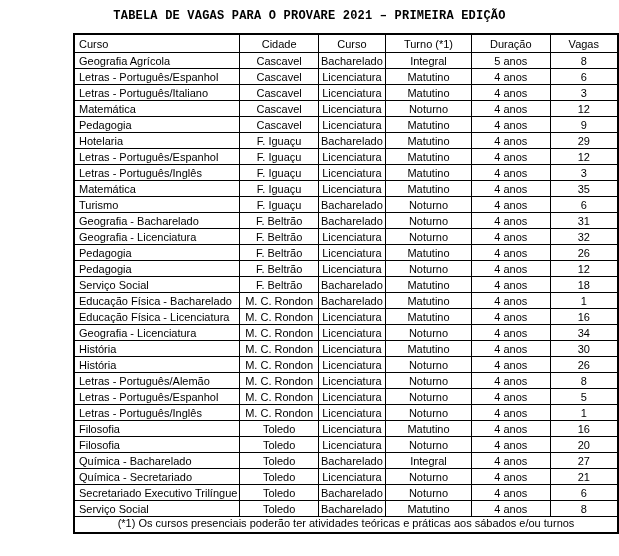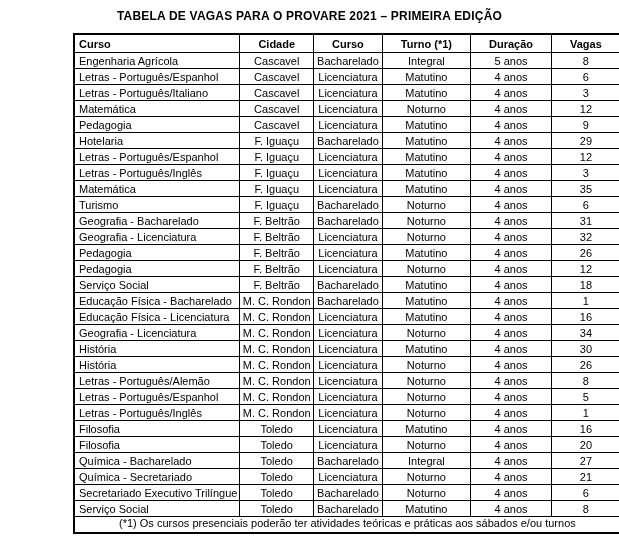--- a/index.html
+++ b/index.html
@@ -15,36 +15,37 @@
     overflow: hidden;
     background: #ffffff;
   }
   .doc-title {
     margin: 9px 0 0 0;
     text-align: center;
     font-size: 12px;
     font-weight: bold;
     letter-spacing: 0.2px;
     color: #000000;
+    font-family: Liberation Mono, monospace;
   }
   table.vagas {
     position: absolute;
     left: 73px;
     top: 33px;
     border-collapse: collapse;
     table-layout: fixed;
     background: #ffffff;
   }
   table.vagas, table.vagas th, table.vagas td {
     border: 1px solid #000000;
   }
   table.vagas { border-width: 2px; }
   table.vagas th {
     font-size: 11px;
-    font-weight: bold;
+    font-weight: normal;
     height: 17px;
     padding: 0 18px;
     text-align: center;
     overflow: hidden;
     white-space: nowrap;
   }
   table.vagas td {
     font-size: 11px;
     height: 15px;
     padding: 0 2px;
@@ -85,21 +86,21 @@
           <th class="col-left">Curso</th>
           <th>Cidade</th>
           <th>Curso</th>
           <th>Turno (*1)</th>
           <th>Duração</th>
           <th>Vagas</th>
         </tr>
     </thead>
     <tbody>
         <tr>
-          <td class="col-left">Engenharia Agrícola</td>
+          <td class="col-left">Geografia Agrícola</td>
           <td>Cascavel</td>
           <td>Bacharelado</td>
           <td>Integral</td>
           <td>5 anos</td>
           <td>8</td>
         </tr>
         <tr>
           <td class="col-left">Letras - Português/Espanhol</td>
           <td>Cascavel</td>
           <td>Licenciatura</td>

